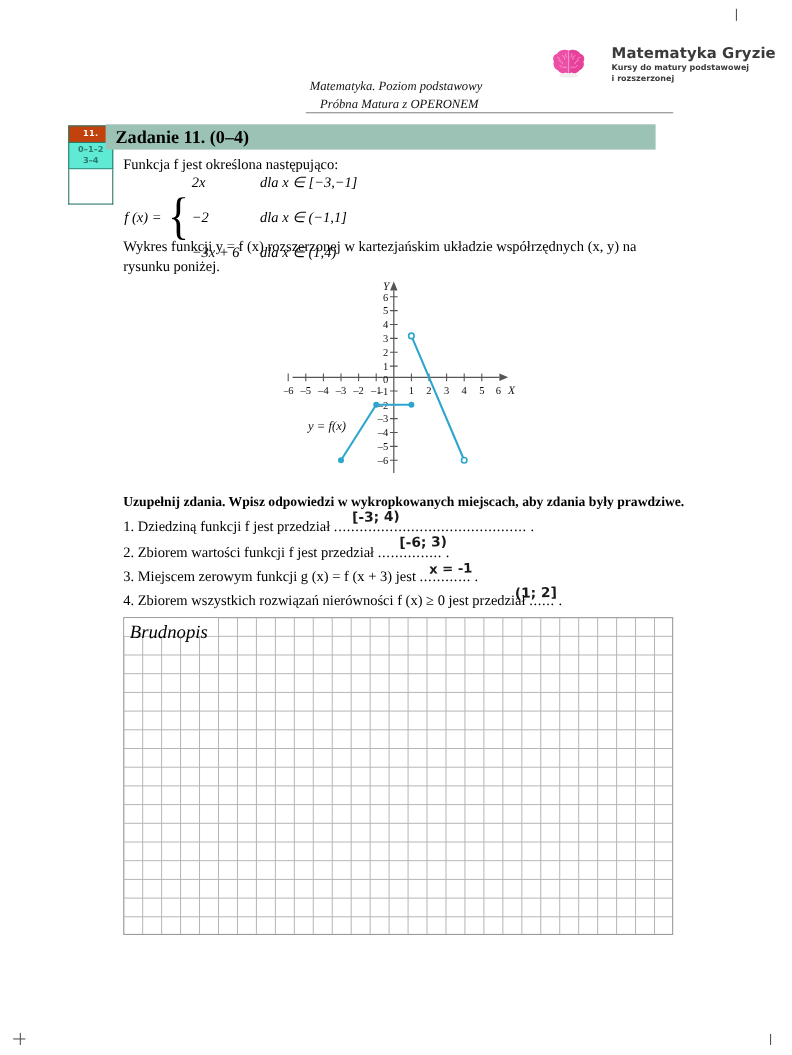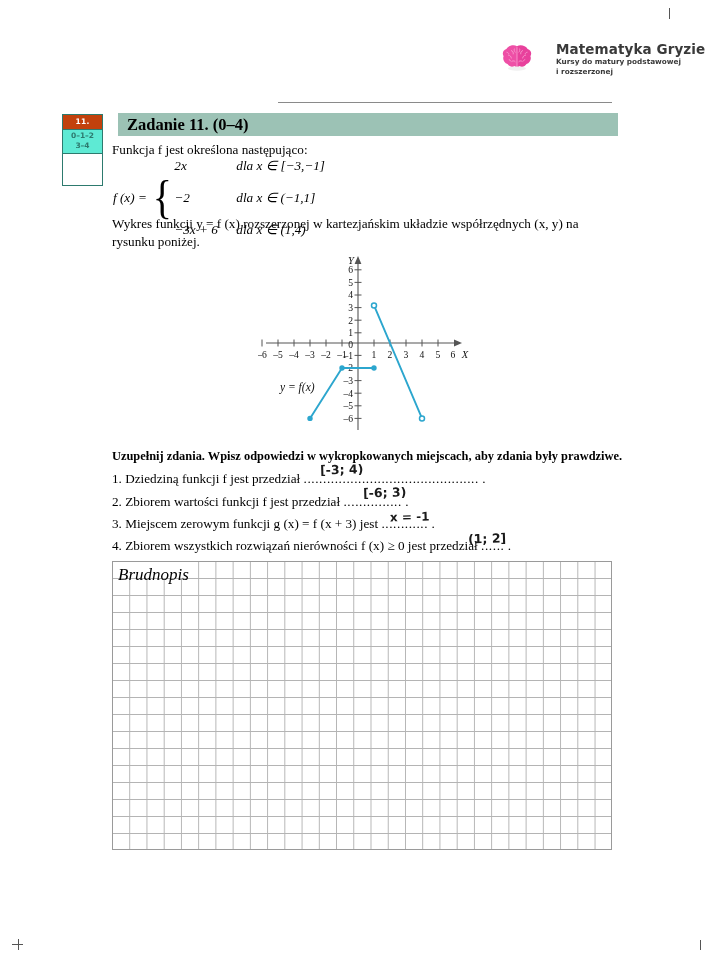--- a/index.html
+++ b/index.html
@@ -71,21 +71,21 @@
   .mk-pts {
     background: #5eead4; color: #2d7a6e;
     font-size: 7.5px; font-weight: bold;
     padding: 1.5px 0 2.5px 0; line-height: 1.28;
     border-top: none;
   }
   .mk-blank { background: #ffffff; height: 32px; border-top: none; }
 
   
   .task-band {
-    position: absolute; left: 118px; top: 113px;
+    position: absolute; left: 96px; top: 113px;
     width: 500px; height: 23px;
     background: #9cc2b5;
     display: flex; align-items: center;
   }
   .task-band span {
     font-family: "Liberation Serif", serif;
     font-weight: bold; font-size: 16.5px;
     padding-left: 9px; color: #000;
   }
 
@@ -199,20 +199,24 @@
         </g>
       </svg>
     </div>
     <div class="hdr-logo-txt">
       <div class="hdr-brand">Matematyka Gryzie</div>
       <div class="hdr-sub">Kursy do matury podstawowej</div>
       <div class="hdr-sub">i rozszerzonej</div>
     </div>
   </div>
 
+  <div class="hdr-center">
+    <div>Matematyka. Poziom podstawowy</div>
+    <div class="l2">Próbna Matura z OPERONEM</div>
+  </div>
   <div class="hdr-rule"></div>
 
   <div class="marker">
     <div class="mk-cell mk-num">11.</div>
     <div class="mk-cell mk-pts">
       <div>0–1–2</div>
       <div>3–4</div>
     </div>
     <div class="mk-cell mk-blank"></div>
   </div>

